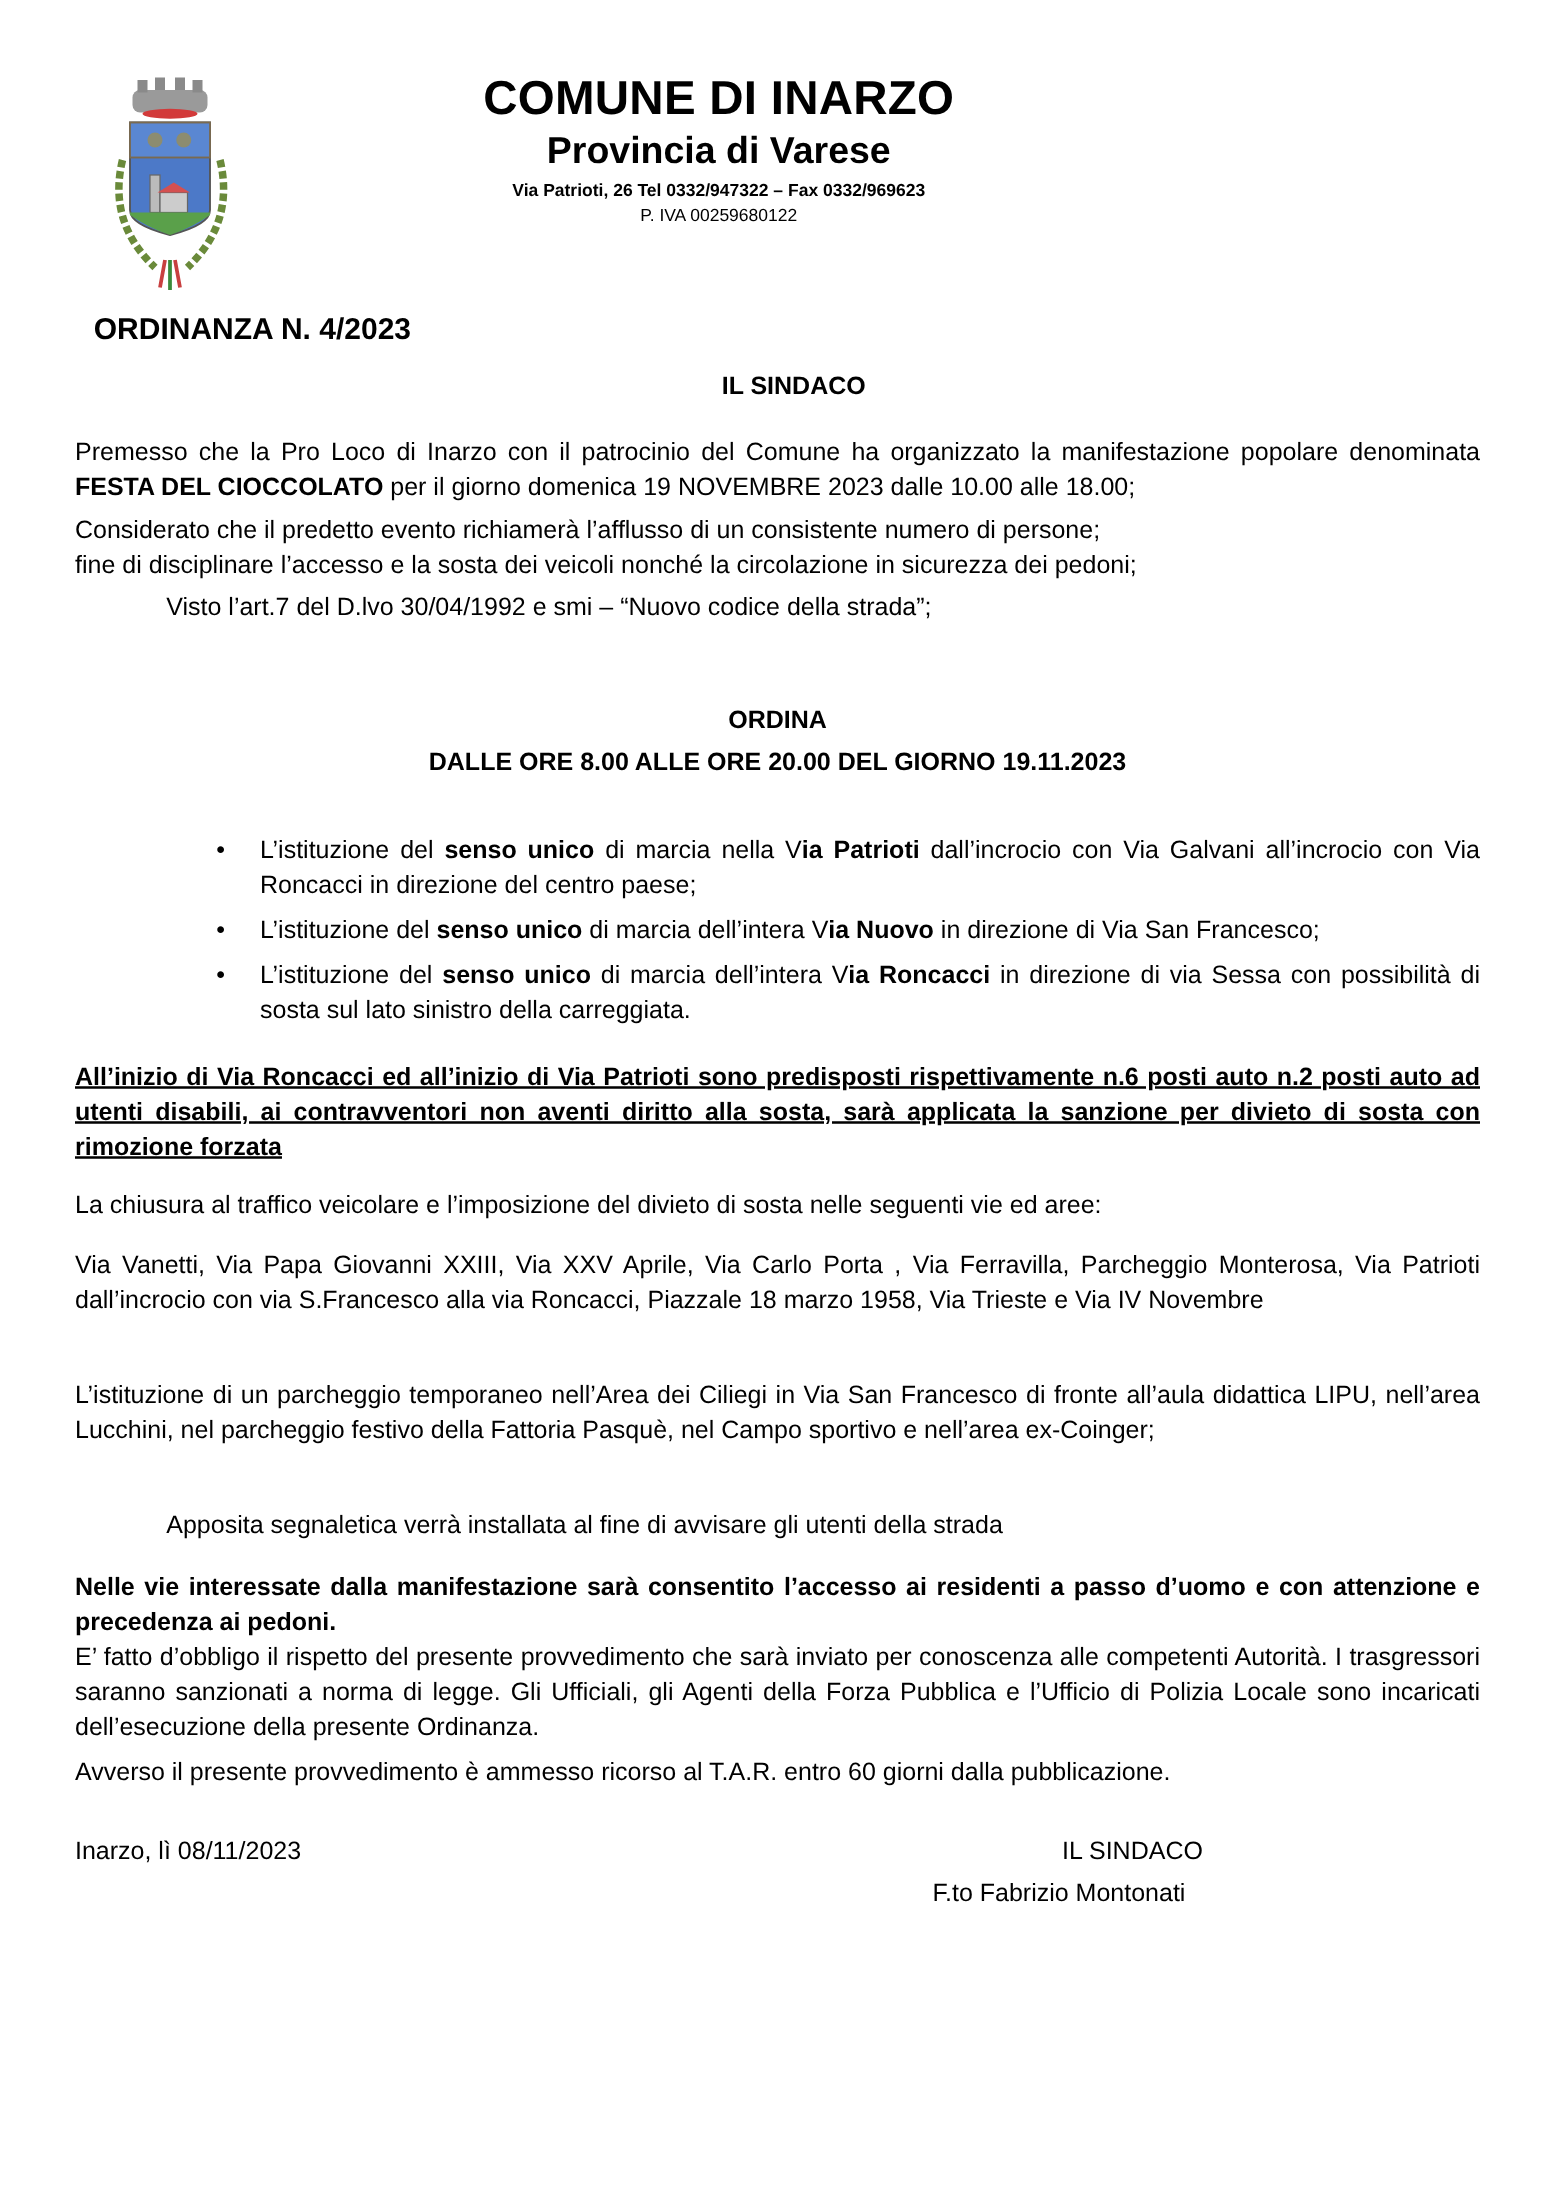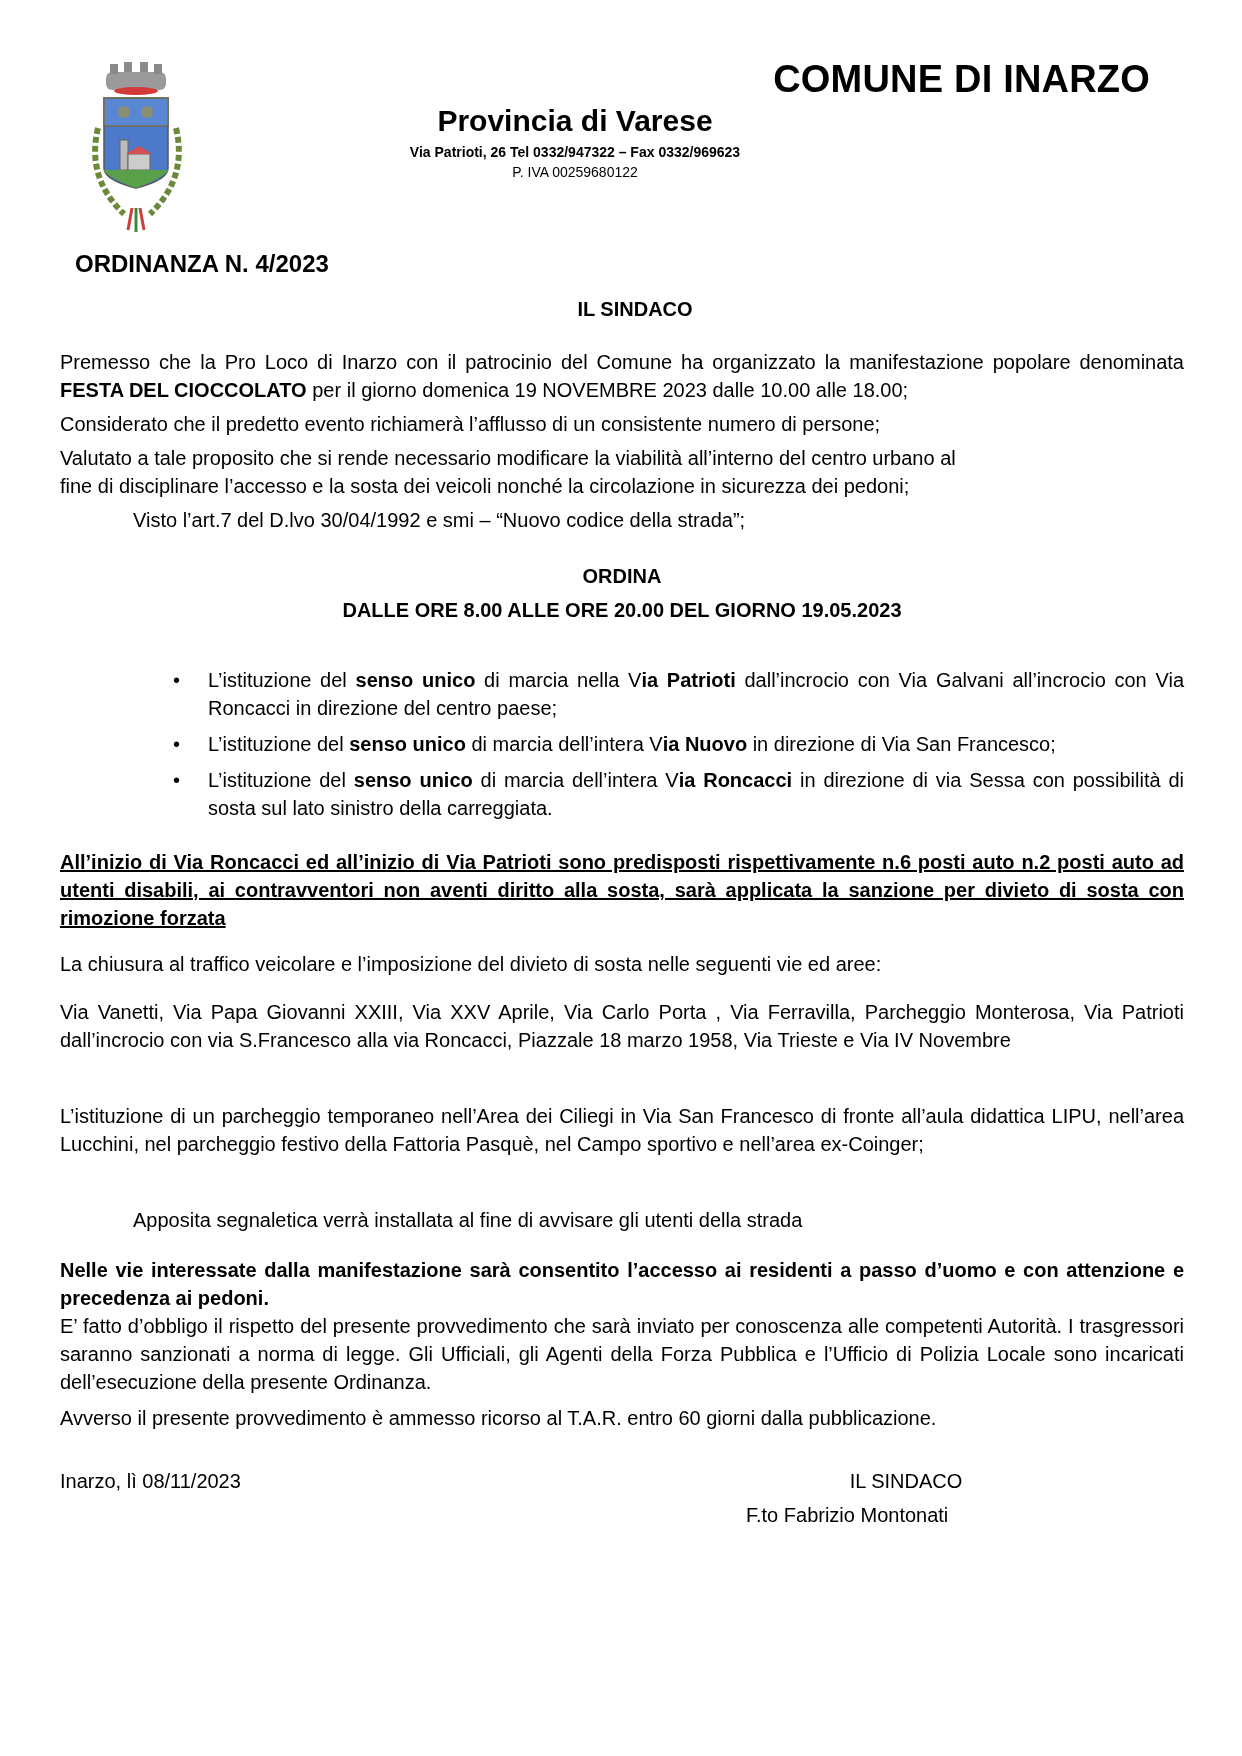--- a/index.html
+++ b/index.html
@@ -1,21 +1,21 @@
 <!DOCTYPE html>
 <html><head>
 <meta charset="utf-8">
 <style>
   html, body { margin:0; padding:0; background:#ffffff; }
   body { width:1242px; height:1756px; position:relative; overflow:hidden;
          font-family:"Liberation Sans", sans-serif; color:#000; }
   .abs { position:absolute; }
   .crest { left:84px; top:58px; width:126px; height:180px; }
   .title { left:0; width:1150px; text-align:center; }
-  .t1 { top:58px; font-size:38px; font-weight:bold; letter-spacing:0.2px;text-align:right; }
+  .t1 { top:58px; font-size:38px; font-weight:bold; letter-spacing:0.2px; }
   .t2 { top:104px; font-size:30px; font-weight:bold; }
   .t3 { top:144px; font-size:14px; font-weight:bold; }
   .t4 { top:164px; font-size:14px; }
   .ordn { left:75px; top:250px; font-size:24px; font-weight:bold; }
   .sind { left:0; width:1270px; text-align:center; top:298px; font-size:20px; font-weight:bold; }
   .body { left:60px; width:1124px; font-size:20px; line-height:28px; }
   p { margin:0; }
   .just { text-align:justify; }
   .ctr { text-align:center; font-weight:bold; }
   ul { margin:0; padding:0; list-style:none; }
@@ -51,27 +51,26 @@
 <div class="abs title t2">Provincia di Varese</div>
 <div class="abs title t3">Via Patrioti, 26 Tel 0332/947322 – Fax 0332/969623</div>
 <div class="abs title t4">P. IVA 00259680122</div>
 
 <div class="abs ordn">ORDINANZA N. 4/2023</div>
 <div class="abs sind">IL SINDACO</div>
 
 <div class="abs body" style="top:348px;">
   <p class="just"><span>Premesso che la Pro Loco di Inarzo con il patrocinio del Comune  ha organizzato la manifestazione popolare denominata </span><b>FESTA DEL CIOCCOLATO</b><span> per il giorno domenica 19 NOVEMBRE 2023 dalle 10.00 alle 18.00;</span></p>
   <p style="margin-top:6px;">Considerato che il predetto evento richiamerà l’afflusso di un consistente numero di persone;</p>
-  <p style="margin-top:6px;">Valutato a tale proposito che si rende necessario modificare la viabilità all’interno del centro urbano al</p>
   <p>fine di disciplinare l’accesso e la sosta dei veicoli nonché la circolazione in sicurezza dei pedoni;</p>
   <p style="margin-top:6px; padding-left:73px;">Visto l’art.7 del D.lvo  30/04/1992 e smi – “Nuovo codice della strada”;</p>
 </div>
 
 <div class="abs body ctr" style="top:562px;">ORDINA</div>
-<div class="abs body ctr" style="top:596px;">DALLE ORE 8.00 ALLE ORE 20.00 DEL GIORNO 19.05.2023</div>
+<div class="abs body ctr" style="top:596px;">DALLE ORE 8.00 ALLE ORE 20.00 DEL GIORNO 19.11.2023</div>
 
 <div class="abs body" style="top:666px;">
   <ul>
     <li><span class="dot">•</span><span>L’istituzione del </span><b>senso unico</b><span> di marcia nella V</span><b>ia Patrioti</b><span> dall’incrocio con Via Galvani all’incrocio con Via Roncacci in direzione del centro paese;</span></li>
     <li style="margin-top:8px;"><span class="dot">•</span><span>L’istituzione del </span><b>senso unico</b><span> di marcia dell’intera V</span><b>ia Nuovo</b><span> in direzione di Via San Francesco;</span></li>
     <li style="margin-top:8px;"><span class="dot">•</span><span>L’istituzione del </span><b>senso unico</b><span> di marcia dell’intera V</span><b>ia Roncacci</b><span> in direzione di via Sessa con possibilità di sosta sul lato sinistro della carreggiata.</span></li>
   </ul>
 </div>
 
 <div class="abs body just" style="top:848px; font-weight:bold;text-decoration:underline;">All’inizio di Via Roncacci ed all’inizio di Via Patrioti sono predisposti rispettivamente n.6 posti auto n.2 posti auto ad utenti disabili, ai contravventori non aventi diritto alla sosta, sarà applicata la sanzione per divieto di sosta con rimozione forzata</div>

